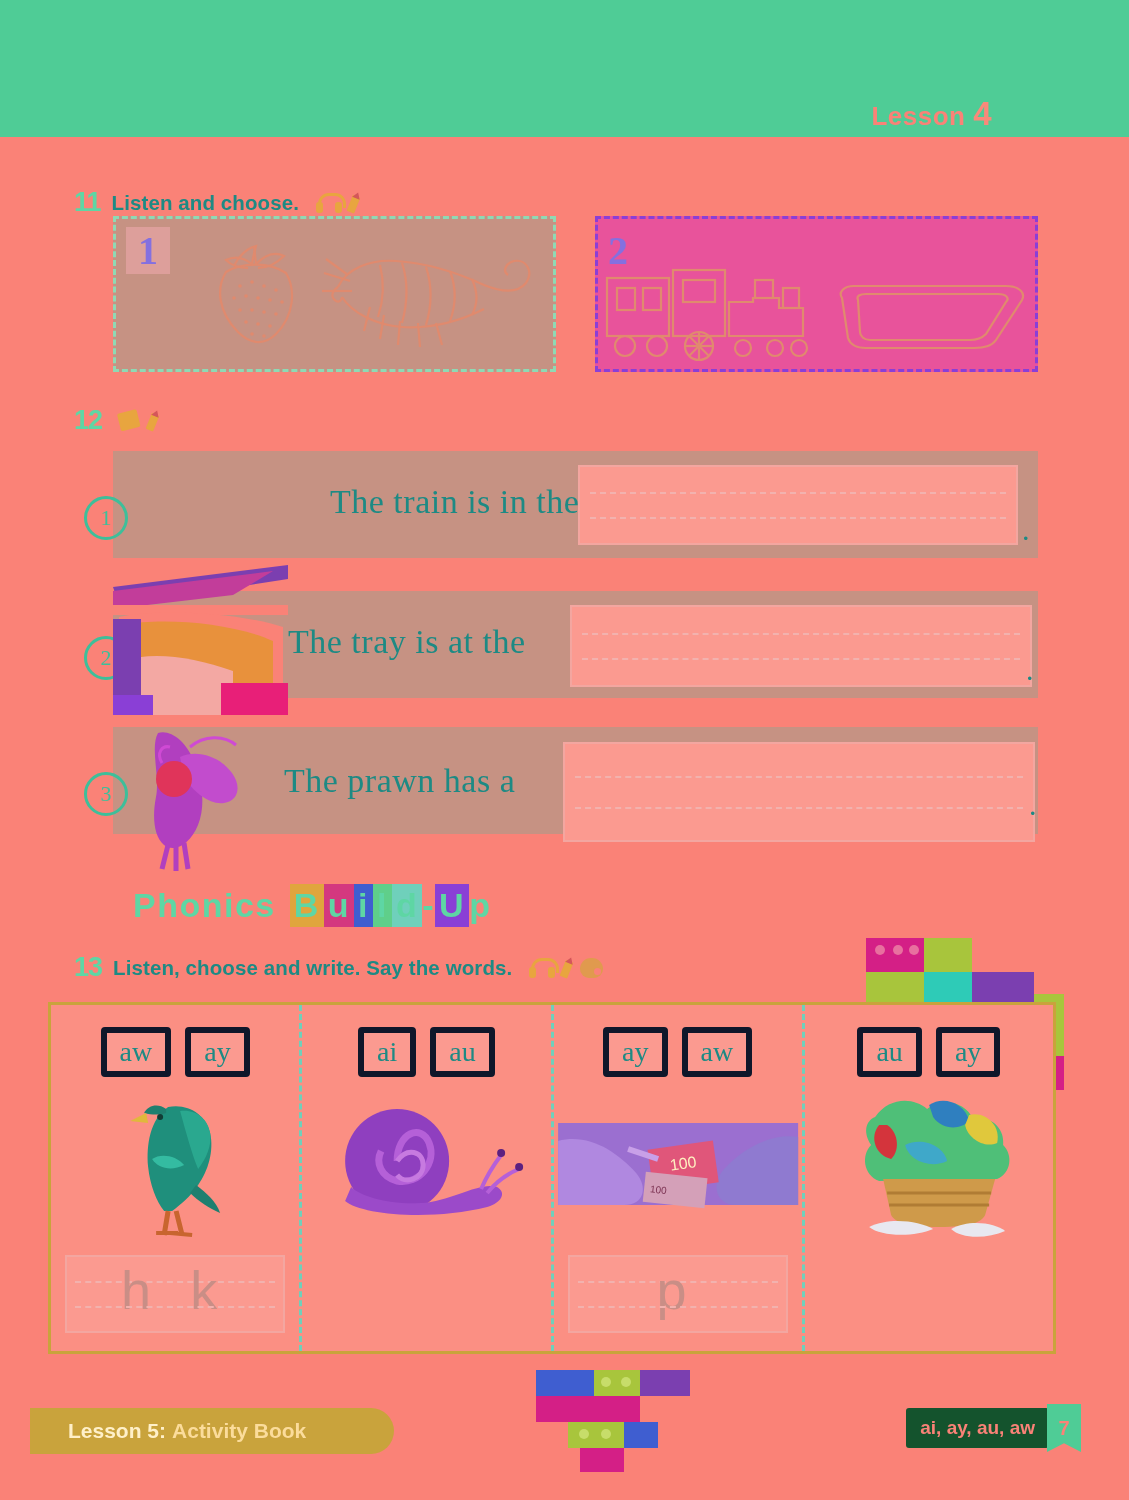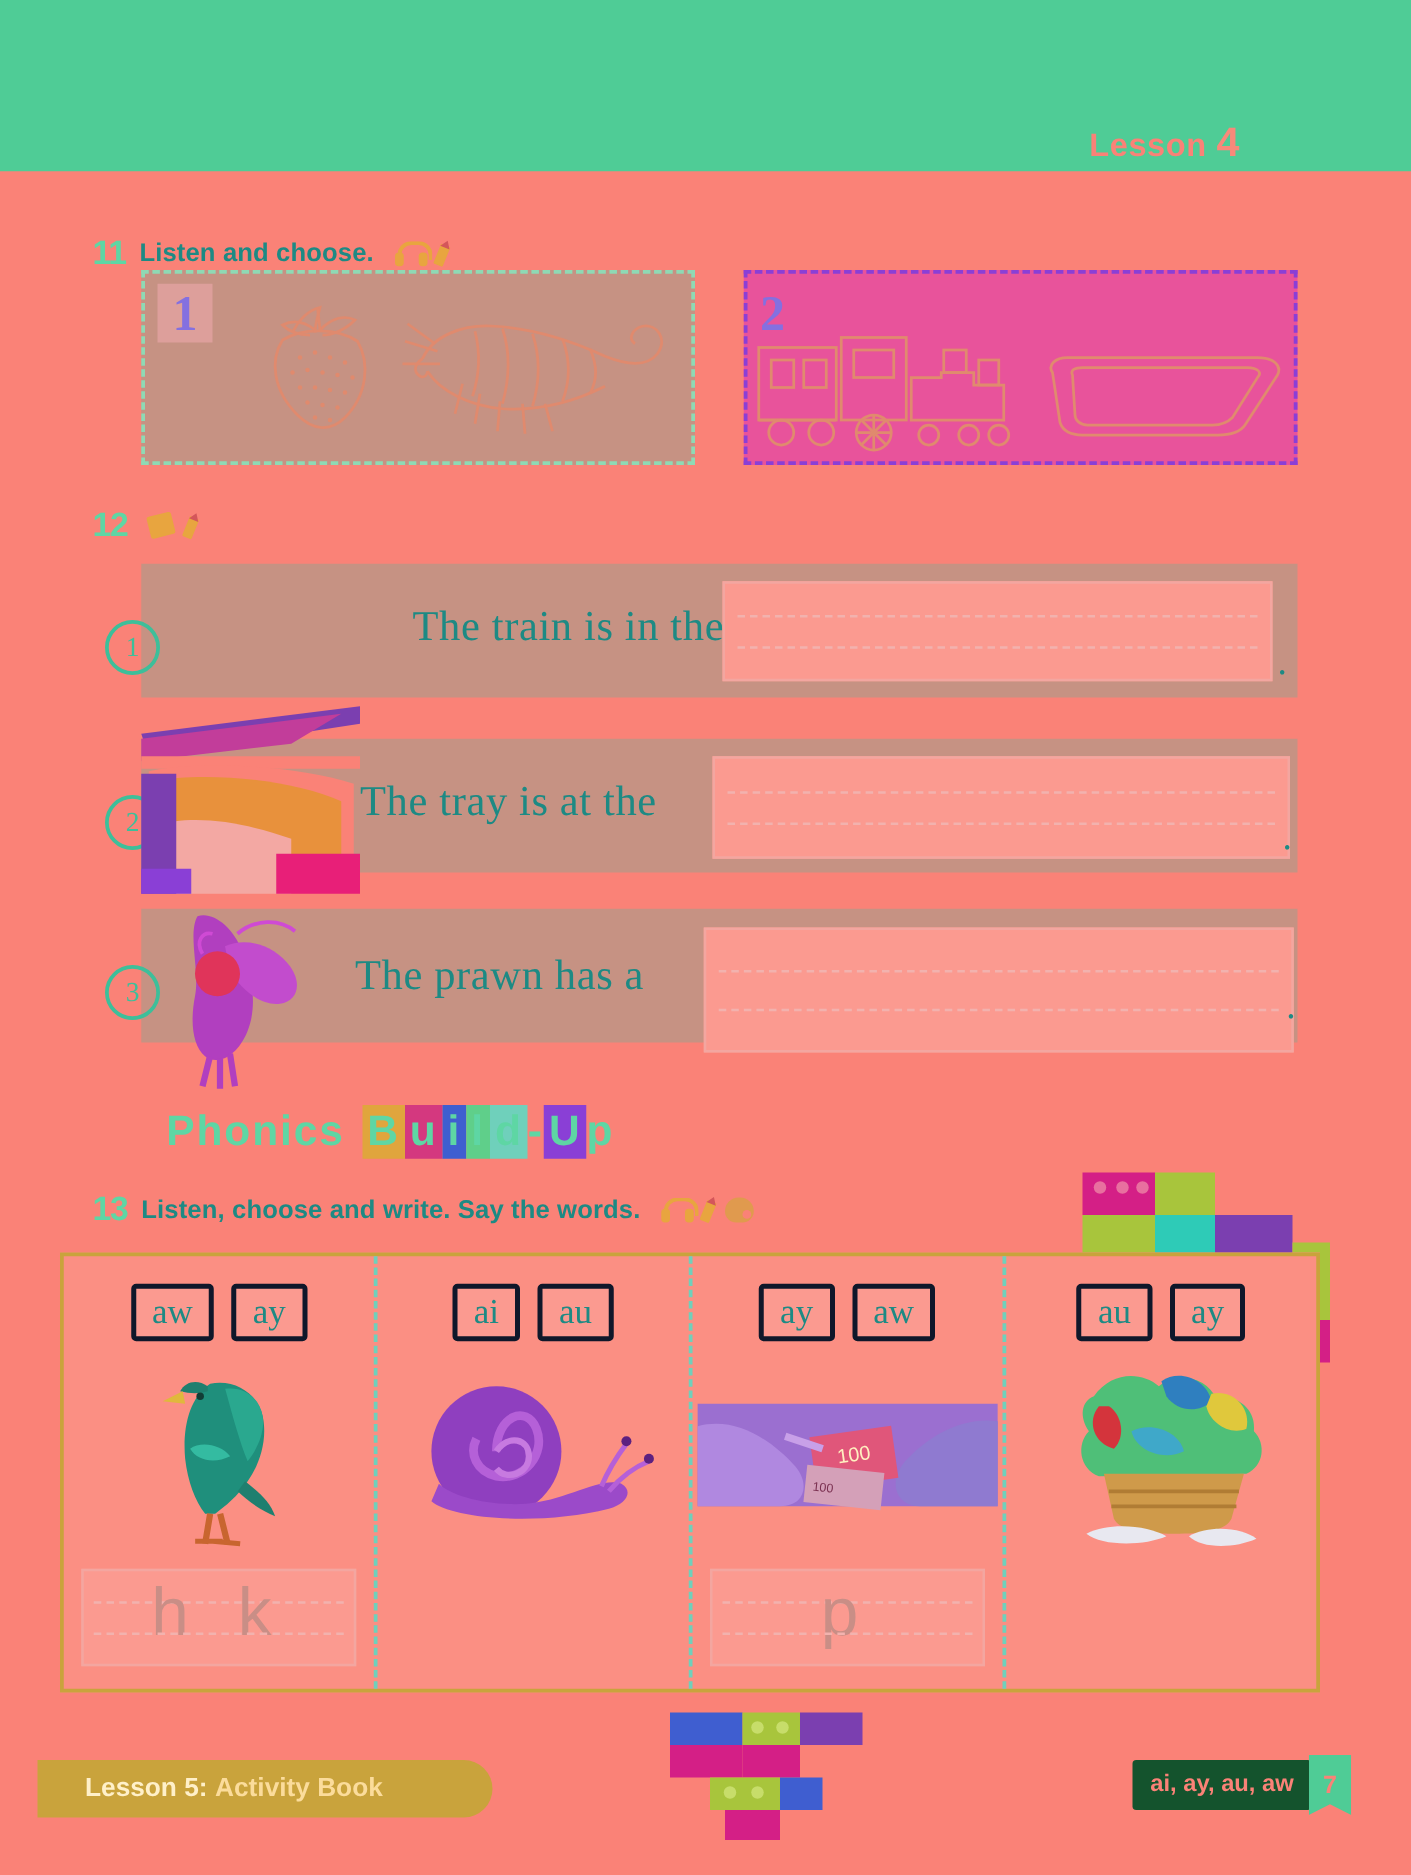--- a/index.html
+++ b/index.html
@@ -180,21 +180,21 @@
     position: relative; flex: 1; height: 100%;
     border-right: 3px dashed #6fd0bb;
   }
   .ph-col:last-child { border-right: none; }
   .ph-opts {
     display: flex; justify-content: center; gap: 14px; margin-top: 22px;
   }
   .ph-opt {
     font-family: "Liberation Serif", serif;
     font-size: 28px; color: #1d8a84;
-    border: 4px solid #0f172a; background: #fb9a90;
+    border: 6px solid #0f172a; background: #fb9a90;
     padding: 3px 13px; border-radius: 4px;
   }
   .ph-pic { position: absolute; left: 0; right: 0; top: 84px; height: 150px; }
   .ph-write {
     position: absolute; left: 14px; right: 14px; bottom: 18px; height: 78px;
     background: #fb9a90; border: 2px solid #f3a6a0;
   }
   .ph-write::before, .ph-write::after {
     content: ""; position: absolute; left: 8px; right: 8px;
     border-top: 2px dashed #f2b2ae;

